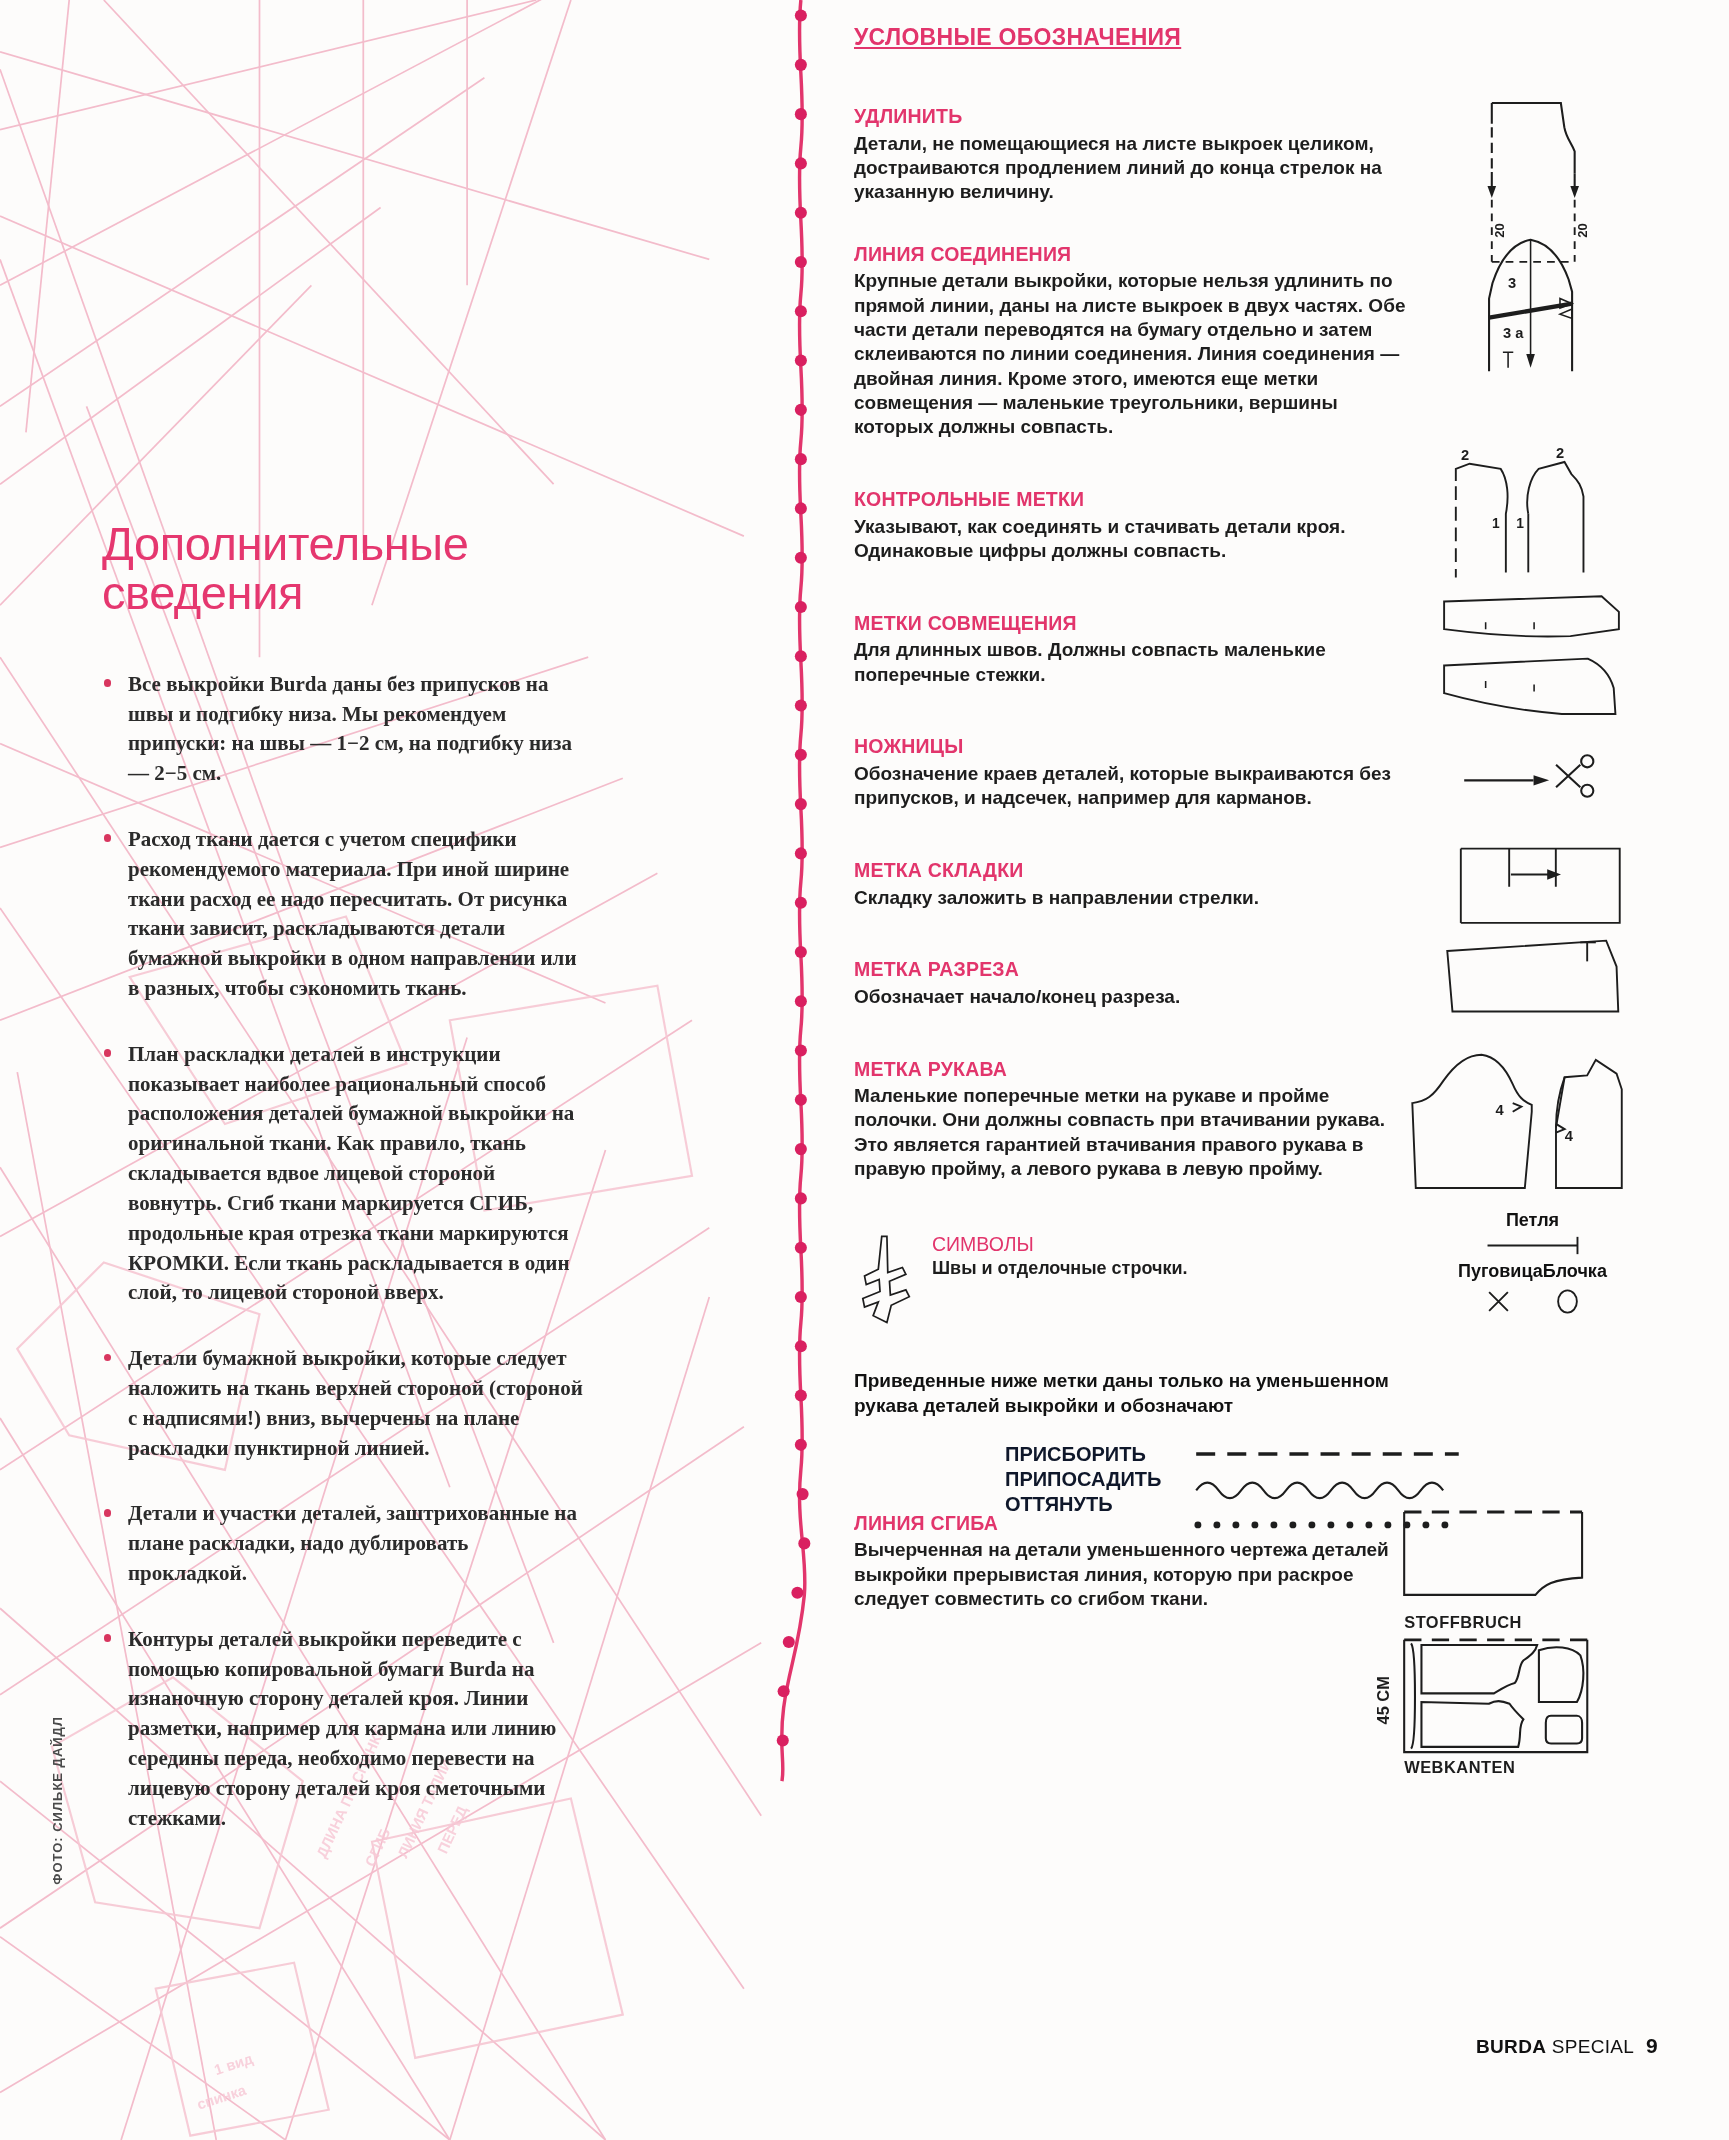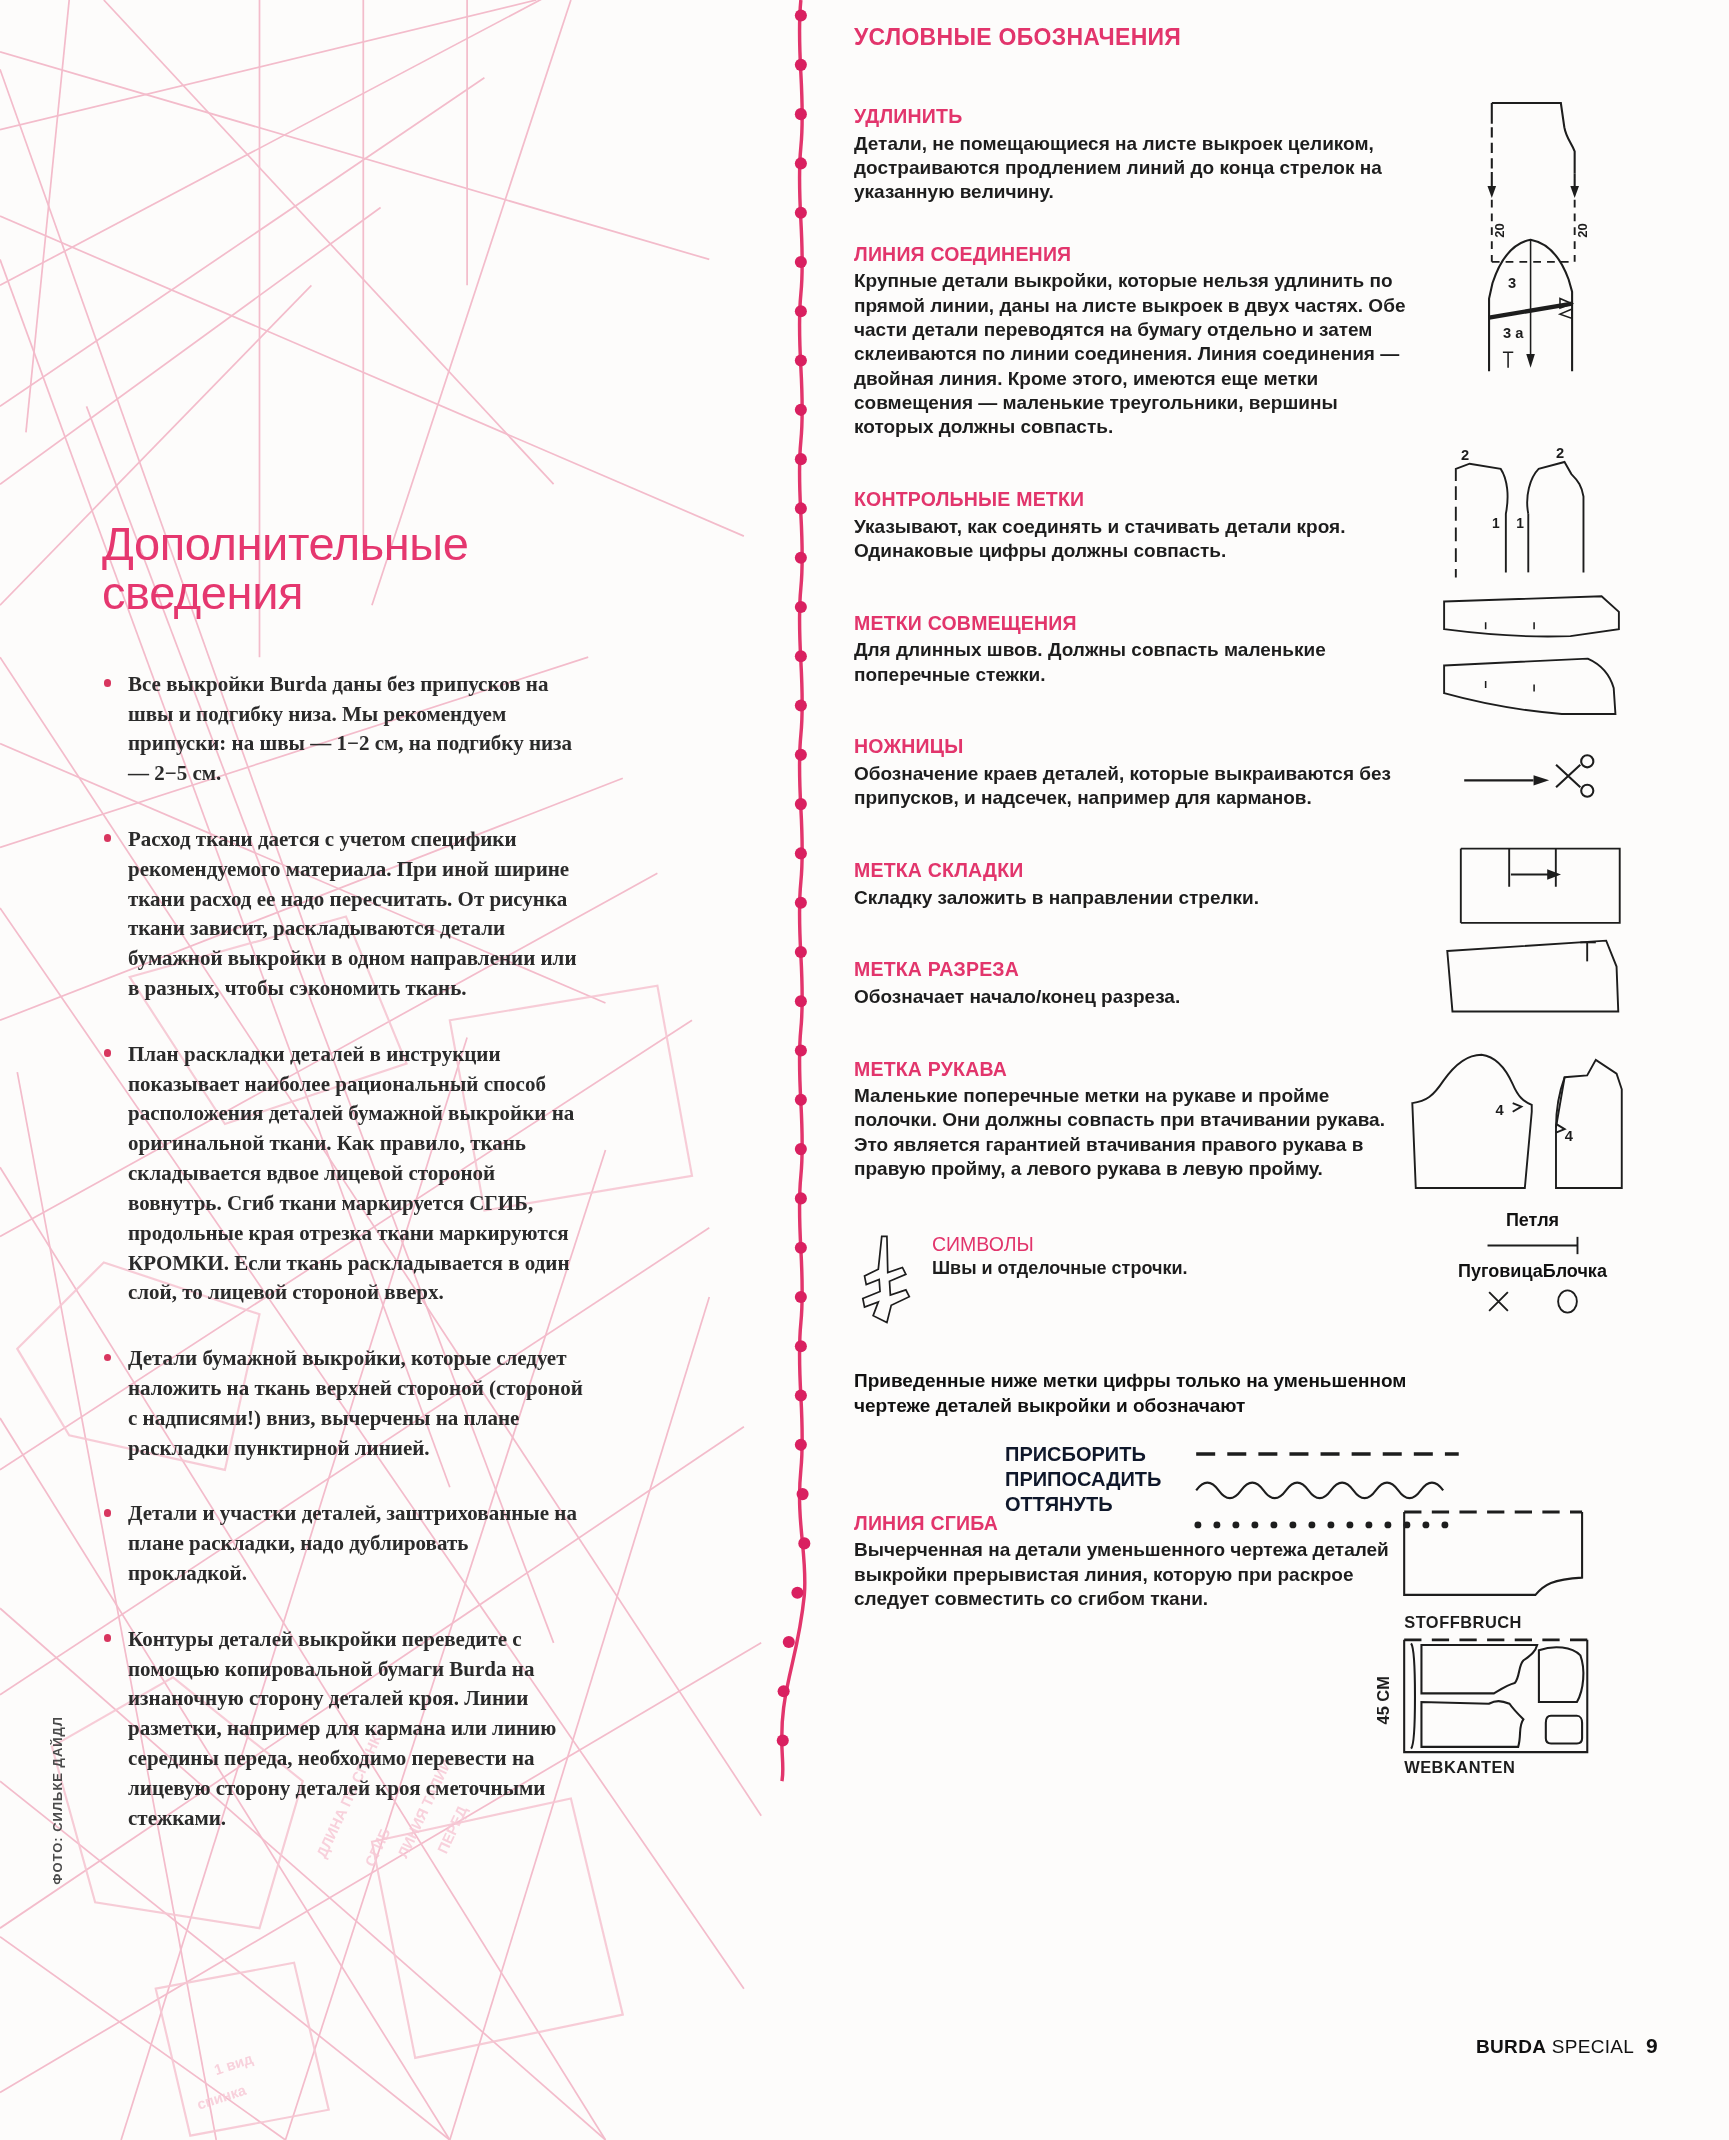--- a/index.html
+++ b/index.html
@@ -40,20 +40,21 @@
   }
 
   
   #divider{position:absolute;left:744px;top:0;width:112px;height:2140px;z-index:4;}
 
   
   .right-col{position:absolute;left:854px;top:24px;width:804px;z-index:3;}
   .sec-main-title{
     color:#e2356c;font-size:23px;font-weight:700;letter-spacing:0.3px;
     margin:0 0 54px 0;
+    text-decoration:underline;
   }
   .entry{position:relative;margin-bottom:3.5px;}
   .entry-text{width:553px;}
   .sec-head{
     color:#e2356c;font-size:19.5px;font-weight:700;letter-spacing:0.2px;
     margin:0 0 3.5px 0;
   }
   .sec-body{
     color:#1d1d1d;font-size:19px;line-height:1.28;font-weight:700;margin:0;
   }
@@ -404,21 +405,21 @@
             <path d="M6,6 L28,28 M28,6 L6,28" stroke="#1d1d1d" stroke-width="2.2" fill="none"></path>
           </svg>
           <svg width="29" height="29" viewBox="0 0 34 34">
             <ellipse cx="17" cy="17" rx="11" ry="13" fill="none" stroke="#1d1d1d" stroke-width="2.2"></ellipse>
           </svg>
         </div>
       </div>
     </div>
 
     <div class="gather-wrap">
-      <p class="gather-intro">Приведенные ниже метки цифры только на уменьшенном чертеже деталей выкройки и обозначают</p>
+      <p class="gather-intro">Приведенные ниже метки даны только на уменьшенном рукава деталей выкройки и обозначают</p>
       <div class="gather-words">
         <div>ПРИСБОРИТЬ</div>
         <div>ПРИПОСАДИТЬ</div>
         <div>ОТТЯНУТЬ</div>
       </div>
       <div class="gather-lines">
         <svg width="285" height="95" viewBox="0 0 330 110">
           <path d="M6,14 L310,14" stroke="#1d1d1d" stroke-width="4" fill="none" stroke-dasharray="22 14"></path>
           <path d="M6,56 q13,-18 26,0 t26,0 t26,0 t26,0 t26,0 t26,0 t26,0 t26,0 t26,0 t26,0 t26,0" stroke="#1d1d1d" stroke-width="2.4" fill="none"></path>
           <g fill="#1d1d1d">

